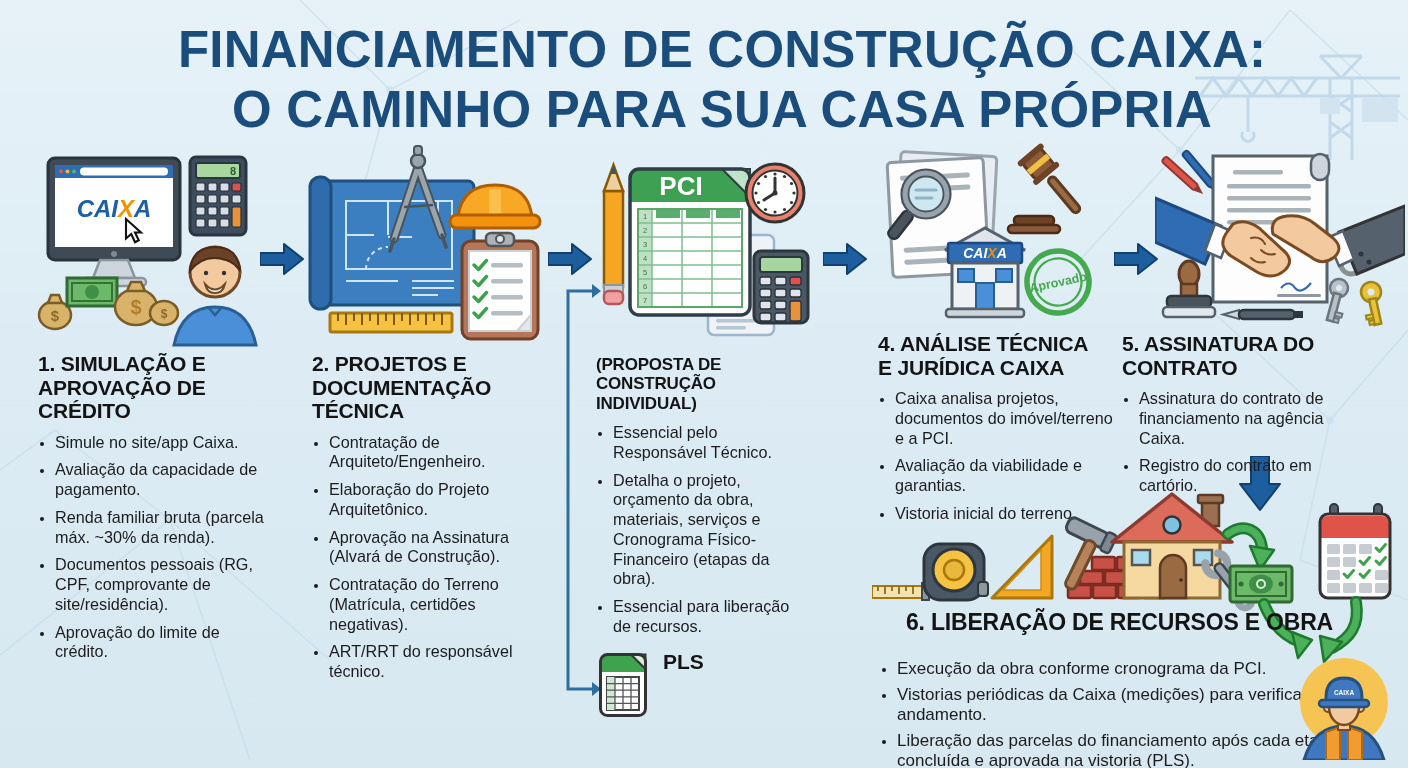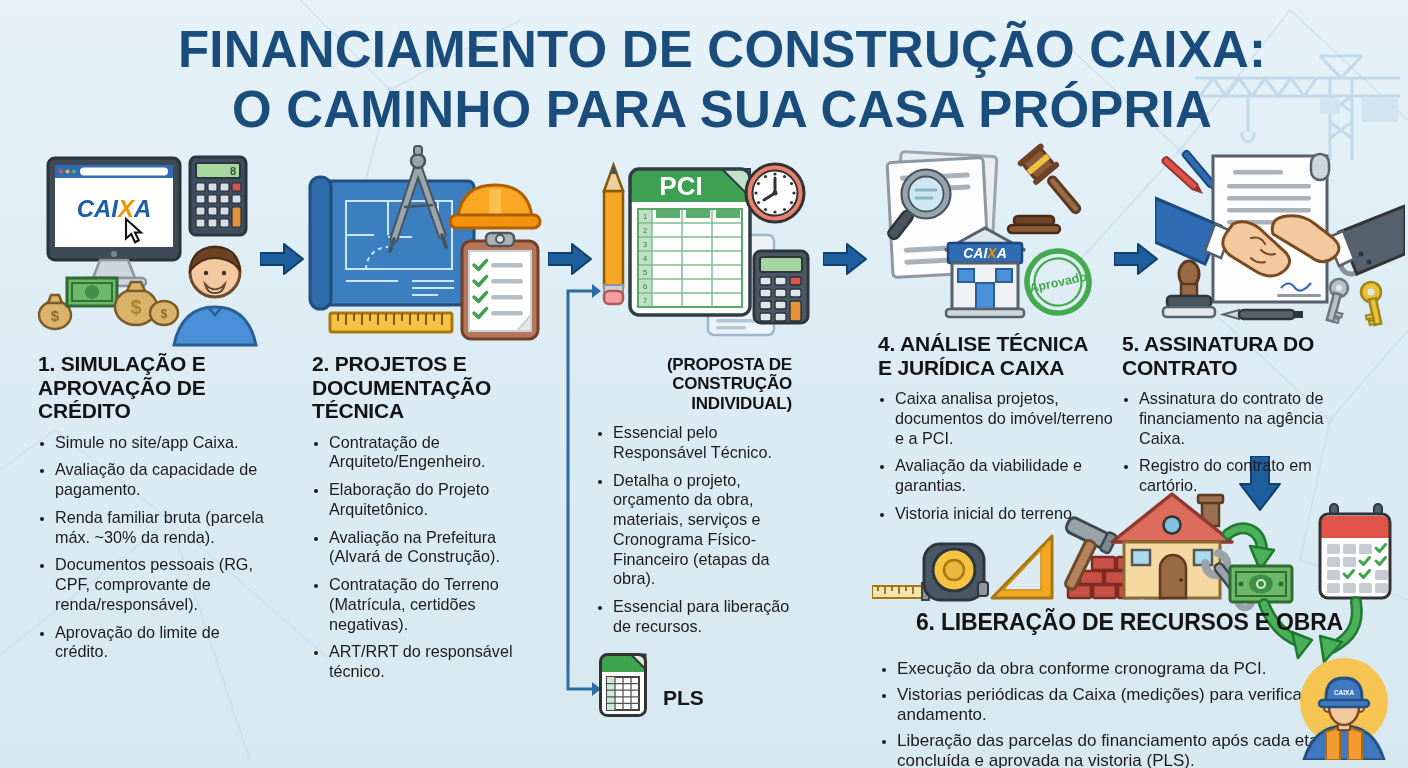--- a/index.html
+++ b/index.html
@@ -4,27 +4,27 @@
 <style>
   html,body{margin:0;padding:0;background:#fff;}
   .stage{position:relative;width:1408px;height:768px;overflow:hidden;
     background:linear-gradient(180deg,#e6f2f8 0%, #ddecf4 45%, #d7e8f1 100%);
     font-family:"Liberation Sans",sans-serif;color:var(--text,#1c1c1c);}
   .abs{position:absolute;}
   .title{position:absolute;top:20px;left:18px;width:100%;text-align:center;
     font-weight:bold;font-size:51px;line-height:1.17;color:var(--navy,#1b4d7c);letter-spacing:.2px;}
   .col{position:absolute;}
   .step-head{font-weight:bold;font-size:21px;line-height:1.12;color:#141414;white-space:pre-line;letter-spacing:-.2px;}
-  .step-subhead{font-weight:bold;font-size:17px;line-height:1.14;color:#141414;white-space:pre-line;letter-spacing:-.2px;margin-top:1px;text-align:right;}
+  .step-subhead{font-weight:bold;font-size:17px;line-height:1.14;color:#141414;white-space:pre-line;letter-spacing:-.2px;margin-top:1px;}
   .bul{margin:10px 0 0;padding-left:17px;list-style:disc outside;}
   .bul li{margin-bottom:8px;font-size:16.2px;line-height:1.22;}
   .bul li::marker{color:#1c1c1c;font-size:14px;}
   .big-head{font-weight:bold;font-size:23px;line-height:1.1;color:#141414;letter-spacing:-.2px;}
   .bul.wide li{font-size:17px;margin-bottom:6px;line-height:1.18;}
-  .pls-label{font-weight:bold;font-size:21px;line-height:1.1;color:#141414;margin-top:36px;}
+  .pls-label{font-weight:bold;font-size:21px;line-height:1.1;color:#141414;}
   .pls-desc{font-size:17px;line-height:1.15;white-space:pre-line;color:#161616;}
   svg{display:block;}
 </style>
 </head>
 <body>
 
 <div class="stage">
 
   <svg class="abs" style="left:0;top:0" width="1408" height="768" viewBox="0 0 1408 768">
     <g stroke="#c9deec" stroke-width="1.6" fill="none" opacity="0.75">
@@ -385,33 +385,33 @@
   </svg>
 
   <div class="col" style="left:38px;top:352px;width:234px">
     <div class="step-head">1. SIMULAÇÃO E
 APROVAÇÃO DE
 CRÉDITO</div>
     <ul class="bul">
       <li>Simule no site/app Caixa.</li>
       <li>Avaliação da capacidade de pagamento.</li>
       <li>Renda familiar bruta (parcela máx. ~30% da renda).</li>
-      <li>Documentos pessoais (RG, CPF, comprovante de renda/responsável).</li>
+      <li>Documentos pessoais (RG, CPF, comprovante de site/residência).</li>
       <li>Aprovação do limite de crédito.</li>
     </ul>
   </div>
 
   <div class="col" style="left:312px;top:352px;width:232px">
     <div class="step-head">2. PROJETOS E
 DOCUMENTAÇÃO
 TÉCNICA</div>
     <ul class="bul">
       <li>Contratação de Arquiteto/Engenheiro.</li>
       <li>Elaboração do Projeto Arquitetônico.</li>
-      <li>Avaliação na Prefeitura (Alvará de Construção).</li>
+      <li>Aprovação na Assinatura (Alvará de Construção).</li>
       <li>Contratação do Terreno (Matrícula, certidões negativas).</li>
       <li>ART/RRT do responsável técnico.</li>
     </ul>
   </div>
 
   <div class="col" style="left:596px;top:354px;width:196px">
     <div class="step-subhead">(PROPOSTA DE
 CONSTRUÇÃO INDIVIDUAL)</div>
     <ul class="bul">
       <li>Essencial pelo Responsável Técnico.</li>
@@ -546,21 +546,21 @@
       </g>
     </g>
     <g>
       <path d="M484,124 C488,148 478,160 460,170" fill="none" stroke="#1e7a2e" stroke-width="12" stroke-linecap="round"></path>
       <path d="M484,124 C488,148 478,160 460,170" fill="none" stroke="#4cb05a" stroke-width="7" stroke-linecap="round"></path>
       <polygon points="448,158 470,164 452,184" fill="#4cb05a" stroke="#1e7a2e" stroke-width="2.5" stroke-linejoin="round"></polygon>
     </g>
   </svg>
 
   <div class="col" style="left:880px;top:610px;width:480px">
-    <div class="big-head" style="margin-left:36px">6. LIBERAÇÃO DE RECURSOS E OBRA</div>
+    <div class="big-head" style="margin-left:26px">6. LIBERAÇÃO DE RECURSOS E OBRA</div>
     <ul class="bul wide" style="margin-top:24px">
       <li>Execução da obra conforme cronograma da PCI.</li>
       <li>Vistorias periódicas da Caixa (medições) para verificar o andamento.</li>
       <li>Liberação das parcelas do financiamento após cada etapa concluída e aprovada na vistoria (PLS).</li>
     </ul>
   </div>
 
   <svg class="abs" style="left:1298px;top:650px" width="92" height="110" viewBox="0 0 92 110">
     <circle cx="46" cy="52" r="44" fill="#f6c453"></circle>
     <path d="M6,110 q10,-34 40,-34 q30,0 40,34 Z" fill="#3f78c0" stroke="#24517f" stroke-width="3"></path>

